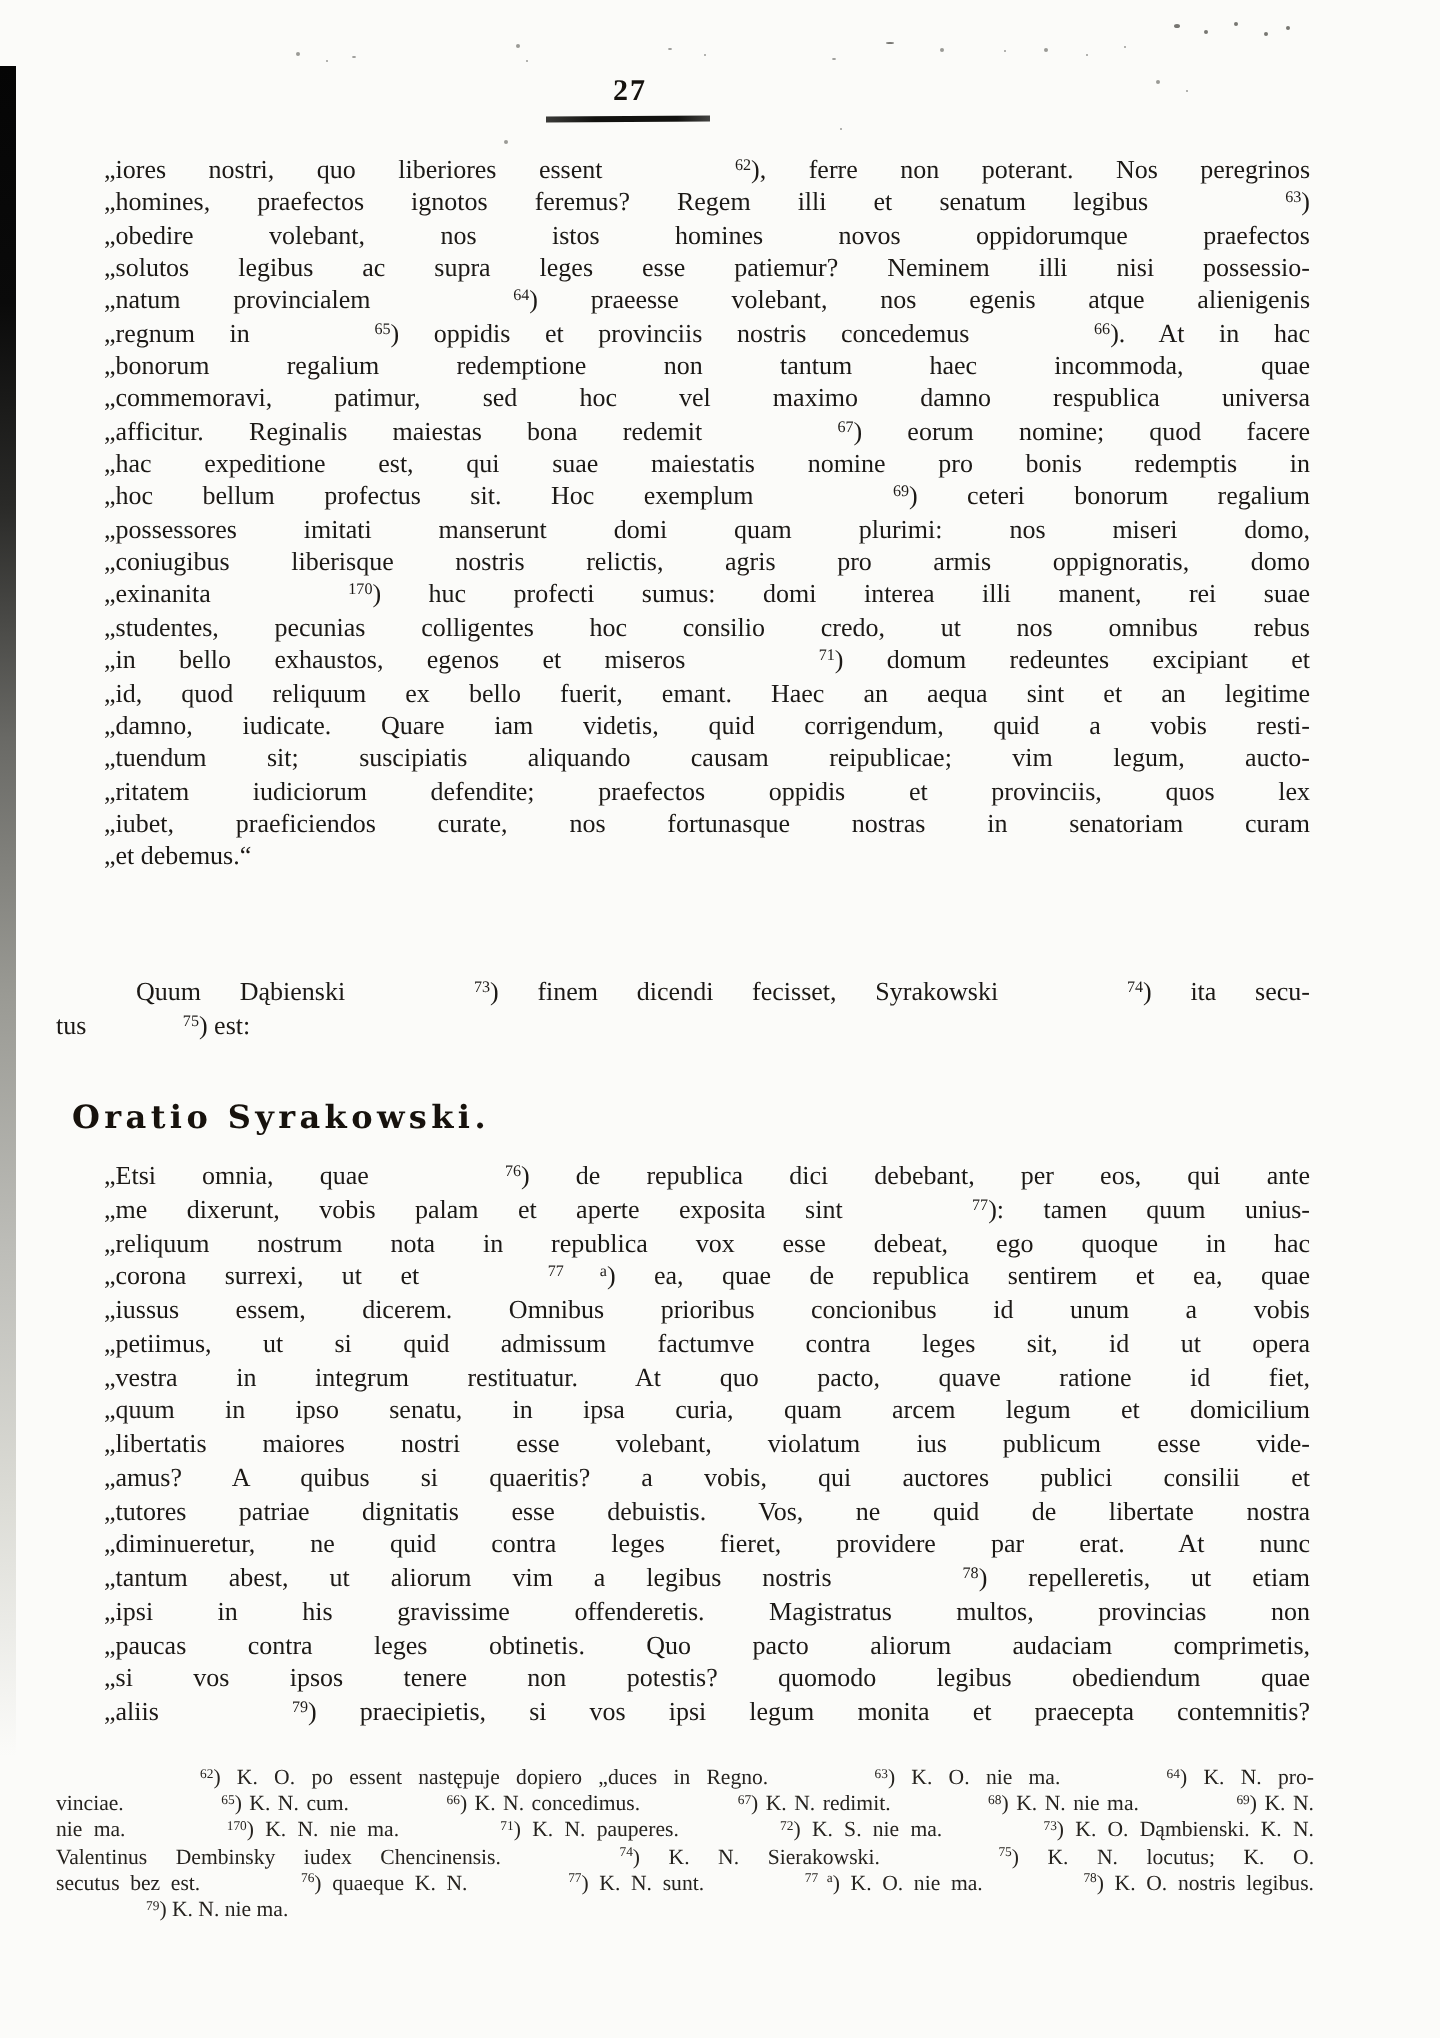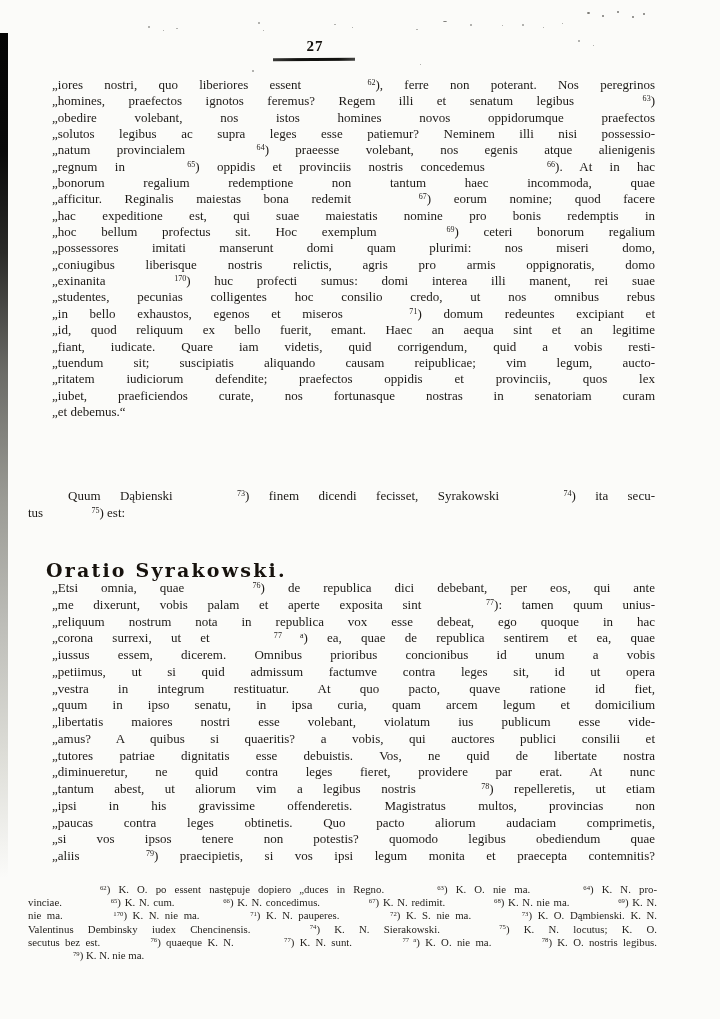--- a/index.html
+++ b/index.html
@@ -40,23 +40,23 @@
     background: linear-gradient(to right, #3a3a38, #121210 30%, #121210 80%, #444442);
     transform: rotate(-0.4deg);
   }
   .textblock { position: absolute; }
   .block1 { left: 52px; top: 77px;  width: 603px; font-size: 13px; line-height: 16.35px; }
   .para-quum { left: 28px; top: 487px; width: 627px; font-size: 13px; line-height: 17px; }
   .para-quum .tline:first-child { text-indent: 40px; }
   .heading {
     position: absolute;
     left: 28px; top: 541px;
-    margin: 18px;
+    margin: 8px;
     font-family: "DejaVu Serif", serif;
-    font-size: 19px; font-weight: bold;
+    font-size: 16px; font-weight: bold;
     letter-spacing: 2.2px;
     color: #17120d;
   }
   .block2 { left: 52px; top: 580px; width: 603px; font-size: 13px; line-height: 16.75px; }
   .footnotes { left: 28px; top: 883px; width: 629px; font-size: 10.8px; line-height: 13.2px; color: #26231f; }
   .footnotes .tline:first-child { text-indent: 27px; }
   .tline { text-align: justify; text-align-last: justify; }
   .nojust-last .tline:last-child { text-align-last: left; }
   .tline sup {
     font-size: 0.62em;
@@ -103,30 +103,31 @@
   <div class="pagenum-rule"></div>
 
   <section class="textblock block1 nojust-last">
       <div class="tline">„iores nostri, quo liberiores essent <sup>62</sup>), ferre non poterant.  Nos peregrinos</div>
       <div class="tline">„homines, praefectos ignotos feremus?  Regem illi et senatum legibus <sup>63</sup>)</div>
       <div class="tline">„obedire volebant, nos istos homines novos oppidorumque praefectos</div>
       <div class="tline">„solutos legibus ac supra leges esse patiemur?  Neminem illi nisi possessio-</div>
       <div class="tline">„natum provincialem <sup>64</sup>) praeesse volebant, nos egenis atque alienigenis</div>
       <div class="tline">„regnum in <sup>65</sup>) oppidis et provinciis nostris concedemus <sup>66</sup>).  At in hac</div>
       <div class="tline">„bonorum regalium redemptione non tantum haec incommoda, quae</div>
+      <div class="tline">„commemoravi, patimur, sed hoc vel maximo damno respublica universa</div>
       <div class="tline">„afficitur.  Reginalis maiestas bona redemit <sup>67</sup>) eorum nomine; quod facere</div>
       <div class="tline">„hac expeditione est, qui suae maiestatis nomine pro bonis redemptis in</div>
       <div class="tline">„hoc bellum profectus sit.  Hoc exemplum <sup>69</sup>) ceteri bonorum regalium</div>
       <div class="tline">„possessores imitati manserunt domi quam plurimi: nos miseri domo,</div>
       <div class="tline">„coniugibus liberisque nostris relictis, agris pro armis oppignoratis, domo</div>
       <div class="tline">„exinanita <sup>170</sup>) huc profecti sumus: domi interea illi manent, rei suae</div>
       <div class="tline">„studentes, pecunias colligentes hoc consilio credo, ut nos omnibus rebus</div>
       <div class="tline">„in bello exhaustos, egenos et miseros <sup>71</sup>) domum redeuntes excipiant et</div>
       <div class="tline">„id, quod reliquum ex bello fuerit, emant.  Haec an aequa sint et an legitime</div>
-      <div class="tline">„fiant, iudicate. Quare iam videtis, quid corrigendum, quid a vobis resti-</div>
+      <div class="tline">„damno, iudicate. Quare iam videtis, quid corrigendum, quid a vobis resti-</div>
       <div class="tline">„tuendum sit; suscipiatis aliquando causam reipublicae; vim legum, aucto-</div>
       <div class="tline">„ritatem iudiciorum defendite; praefectos oppidis et provinciis, quos lex</div>
       <div class="tline">„iubet, praeficiendos curate, nos fortunasque nostras in senatoriam curam</div>
       <div class="tline">„et debemus.“</div>
     </section>
 
   <section class="textblock para-quum nojust-last">
       <div class="tline">Quum  Dąbienski <sup>73</sup>)  finem  dicendi  fecisset,  Syrakowski <sup>74</sup>)  ita  secu-</div>
       <div class="tline">tus <sup>75</sup>) est:</div>
     </section>

